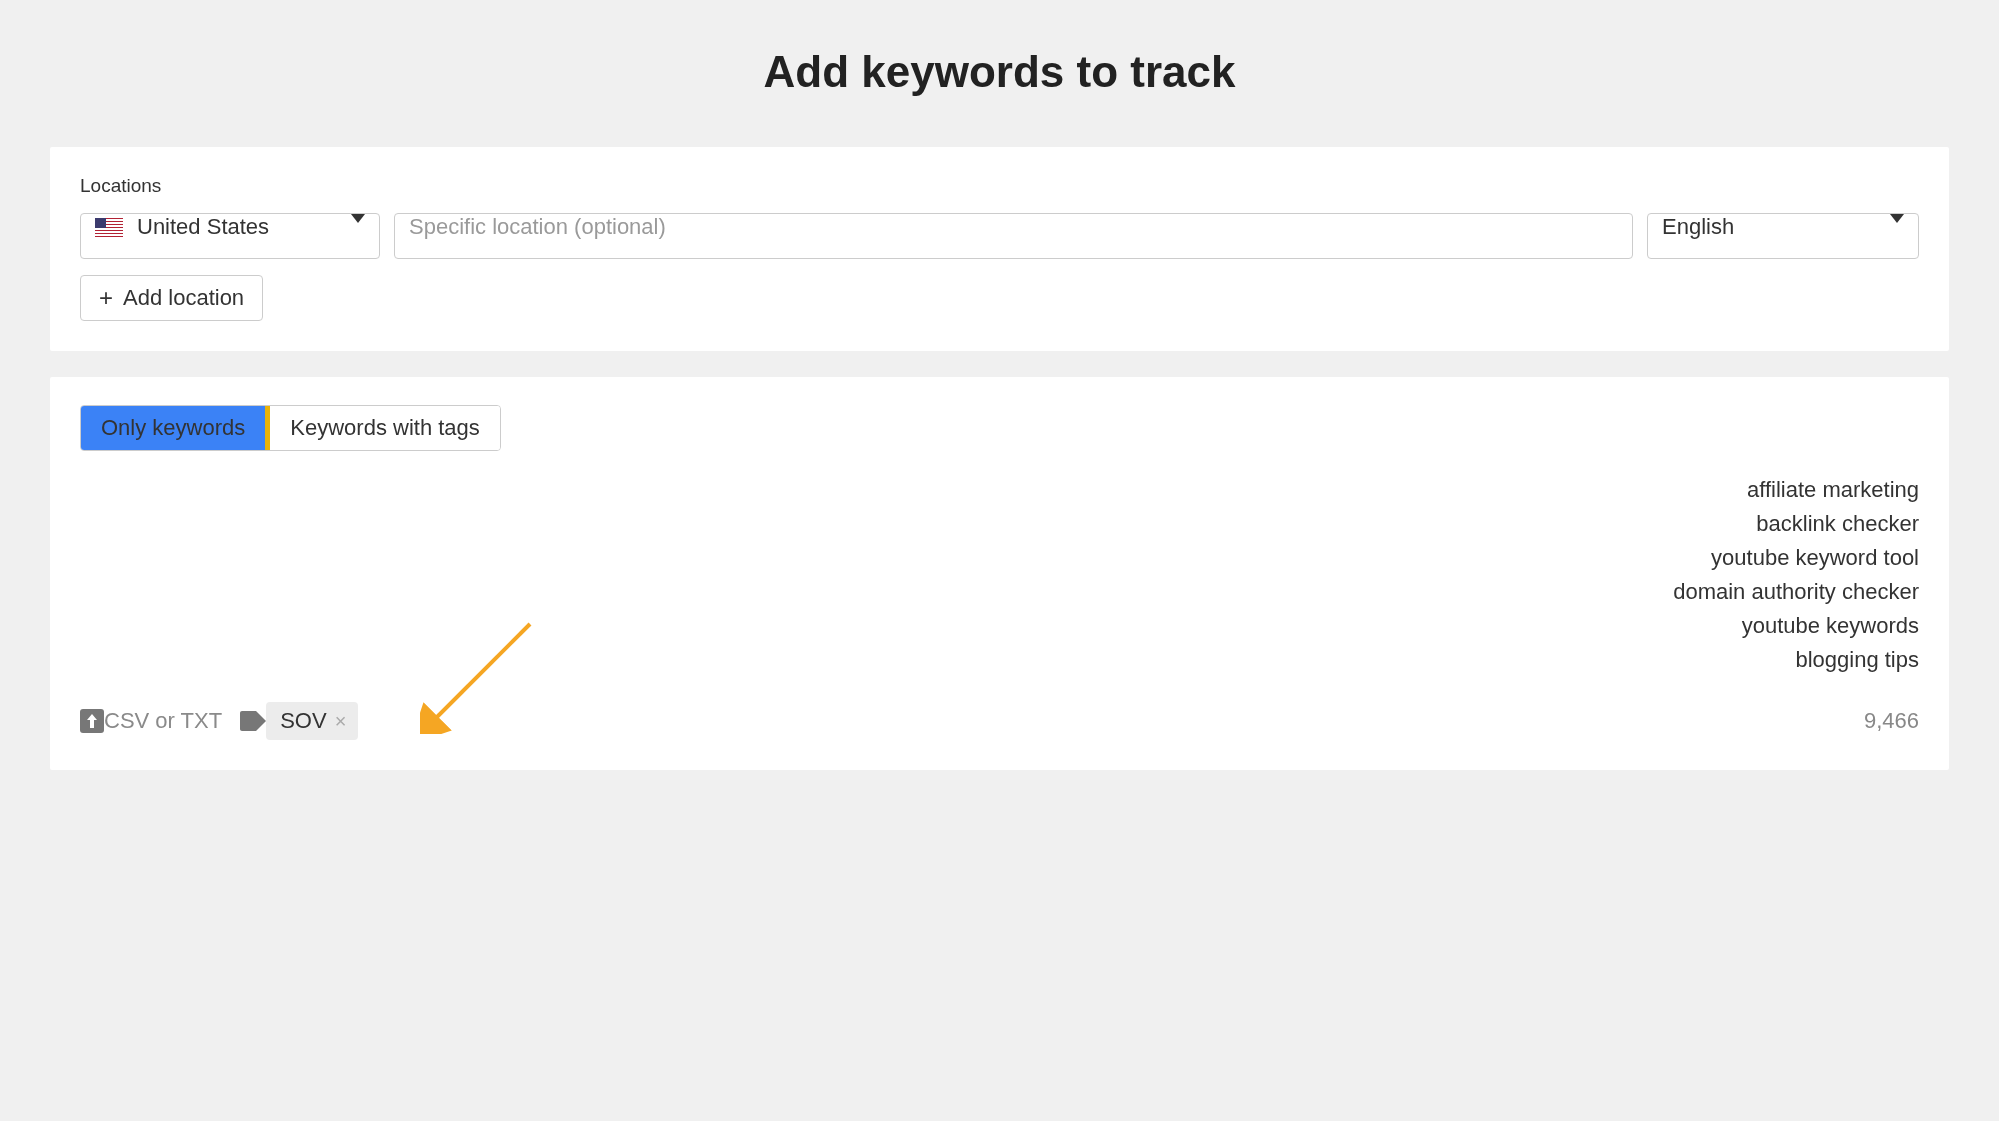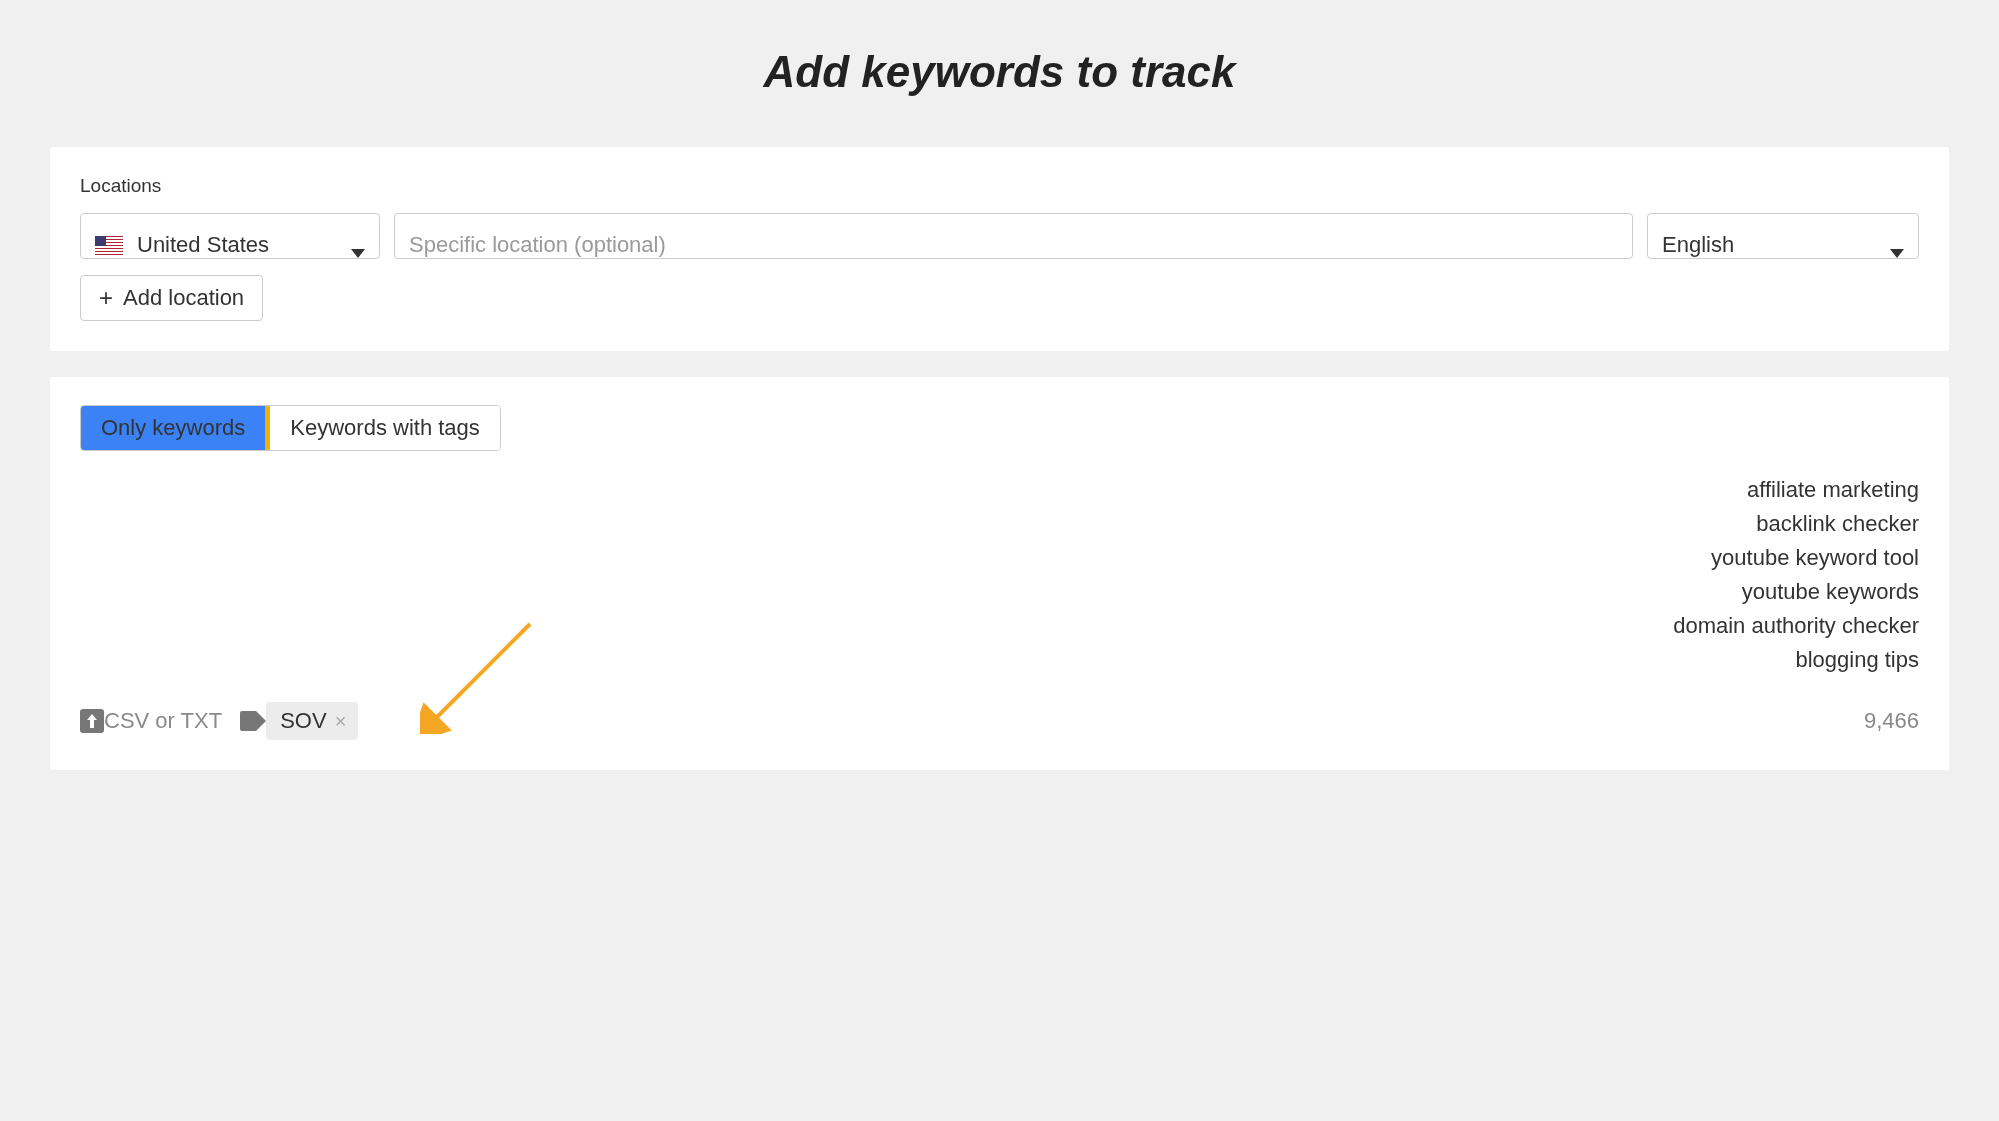--- a/index.html
+++ b/index.html
@@ -12,21 +12,20 @@
       background: #f0f0f0;
       color: #333;
       font-size: 21px;
     }
     .page-title {
       text-align: center;
       font-size: 44px;
       font-weight: 700;
       color: #222;
       padding: 47px 0 50px;
-      font-style: italic;
     }
     .card {
       background: #fff;
       margin: 0 50px 26px 50px;
       padding: 28px 30px 30px;
       border-radius: 2px;
     }
     .section-label {
       font-size: 19px;
       color: #333;
@@ -36,21 +35,21 @@
       display: flex;
       gap: 14px;
       margin-bottom: 16px;
     }
     .select-box, .text-input {
       border: 1px solid #ccc;
       border-radius: 4px;
       background: #fff;
       height: 46px;
       display: flex;
-      align-items: flex-end;
+      align-items: flex-start;
       padding: 0 14px;
       font-size: 22px;
       color: #333;
       position: relative;
     }
     .select-box {
       cursor: pointer;
       justify-content: space-between;
     }
     .country-select {
@@ -264,22 +263,22 @@
 <div class="card" style="position:relative;">
   <div class="tab-group">
     <button class="tab active">Only keywords</button>
     <button class="tab">Keywords with tags</button>
   </div>
 
   <div class="keywords-list">
     <div>affiliate marketing</div>
     <div>backlink checker</div>
     <div>youtube keyword tool</div>
+    <div>domain authority checker</div>
     <div>youtube keywords</div>
-    <div>domain authority checker</div>
     <div>blogging tips</div>
   </div>
 
   <div class="footer-row">
     <div class="footer-left">
       <span class="upload-icon">
         <svg viewBox="0 0 12 14">
             <path d="M6 0 L11 6 H8 V14 H4 V6 H1 Z"></path>
           </svg>
       </span>

